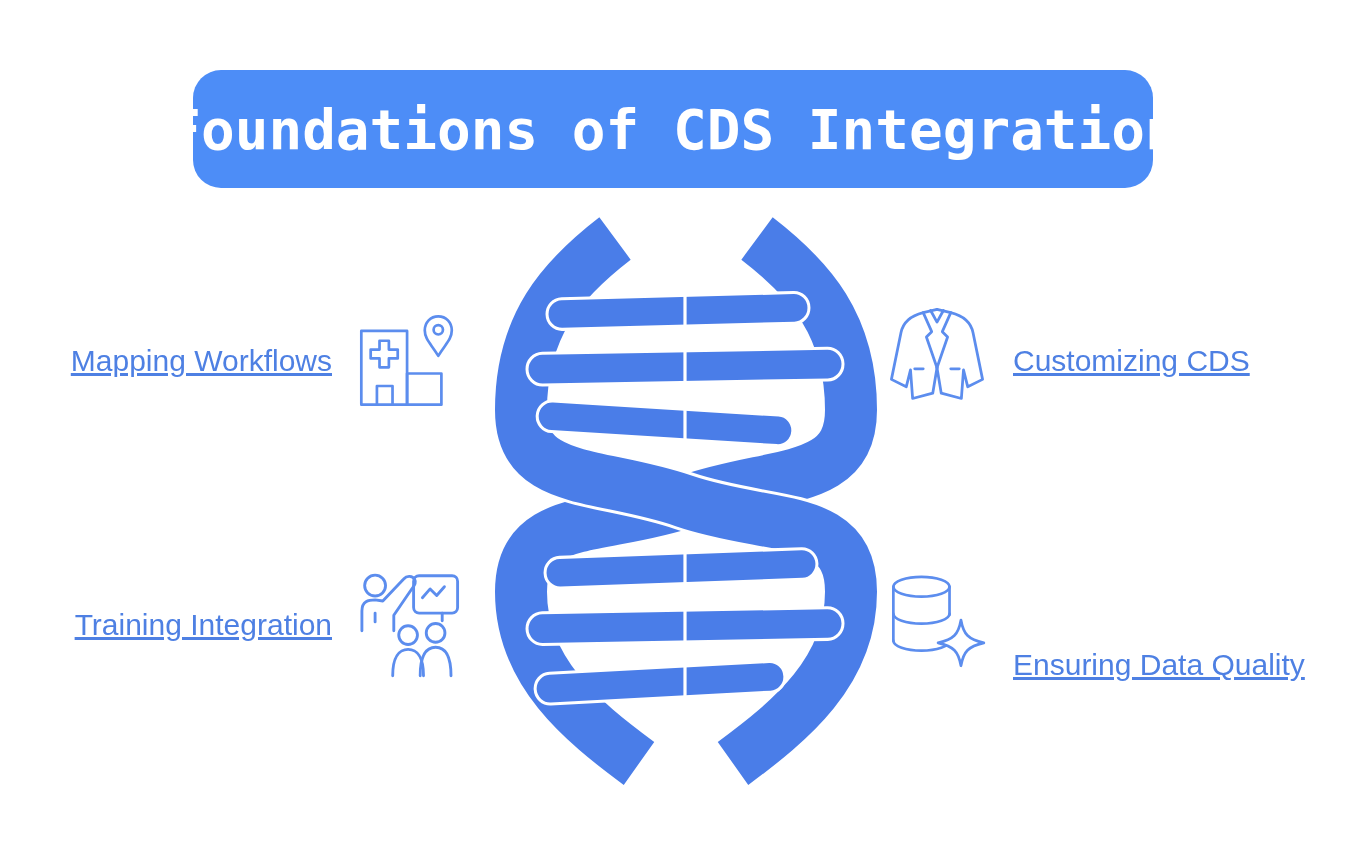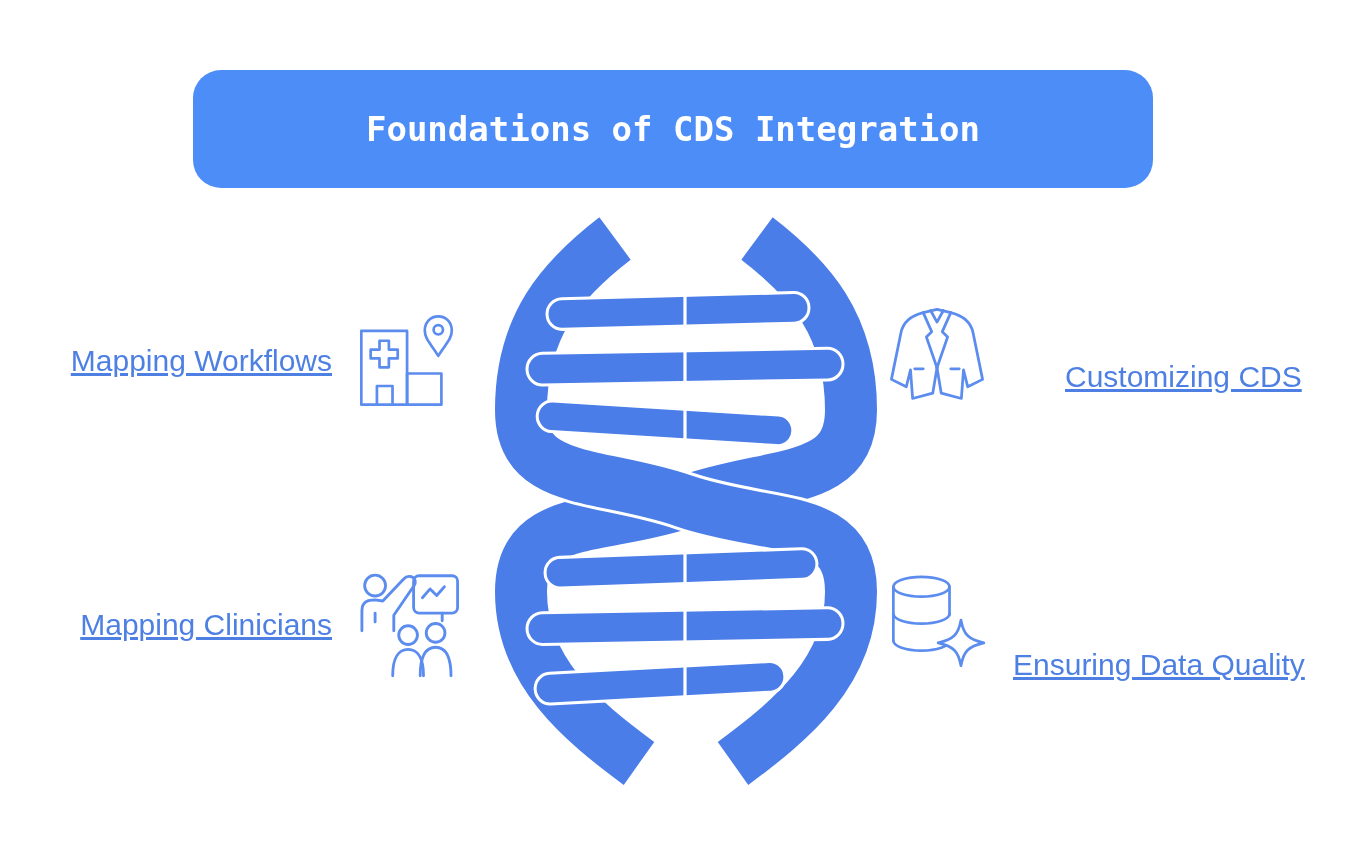--- a/index.html
+++ b/index.html
@@ -15,21 +15,21 @@
     position: absolute;
     left: 193px; top: 70px;
     width: 960px; height: 118px;
     background: var(--header-bg, #4D8DF7);
     border-radius: 28px;
     display: flex; align-items: center; justify-content: center;
   }
   .title-banner .title-text {
     font-family: "DejaVu Sans Mono", monospace;
     font-weight: bold;
-    font-size: 34px;
+    font-size: 56px;
     letter-spacing: 0px;
     color: var(--header-text, #fff);
     white-space: nowrap;
   }
   .helix-wrap {
     position: absolute;
     left: 505px; top: 218px;
     width: 360px; height: 572px;
   }
   .helix-wrap svg { overflow: visible; display: block; }
@@ -117,23 +117,23 @@
     <svg width="106" height="110" viewBox="0 0 100 100">
       <path class="icon-stroke" d="M 50 7 L 37 10 C 25 13 18 19 16 29 L 7 73 L 21 80 L 25 64 L 27 91 L 46 86 L 50 62"></path>
       <path class="icon-stroke" d="M 50 7 L 63 10 C 75 13 82 19 84 29 L 93 73 L 79 80 L 75 64 L 73 91 L 54 86 L 50 62"></path>
       <path class="icon-stroke" d="M 37 10 L 45 28 L 40 33 L 50 62"></path>
       <path class="icon-stroke" d="M 63 10 L 55 28 L 60 33 L 50 62"></path>
       <path class="icon-stroke" d="M 44 8 L 50 19 L 56 8"></path>
       <path class="icon-stroke" d="M 29 63 L 37 63"></path>
       <path class="icon-stroke" d="M 63 63 L 71 63"></path>
     </svg>
   </div>
-  <div class="item-label align-left" style="left:1065px; top:339px; width:300px;margin-top:16px;">Customizing CDS</div>
+  <div class="item-label align-left" style="left:1013px; top:339px; width:300px;">Customizing CDS</div>
 
-  <div class="item-label align-right" style="left:40px; top:603px; width:292px;">Mapping Clinicians</div>
+  <div class="item-label align-right" style="left:40px; top:603px; width:292px;">Training Integration</div>
   <div class="item-icon" style="left:352px; top:568px;">
     <svg width="110" height="110" viewBox="0 0 100 100">
       <circle class="icon-stroke" cx="21" cy="16" r="9.5"></circle>
       <path class="icon-stroke" d="M 9 57 L 9 39 C 9 30 15 29 21 29 L 28 30 L 47 10 C 50 6.5 55 7 57 10.5 C 59 14 56 17 54 19.5 L 38 43 L 38 57"></path>
       <path class="icon-stroke" d="M 21 41 L 21 49"></path>
       <rect class="icon-stroke" x="56" y="7" width="40" height="34" rx="5"></rect>
       <path class="icon-stroke" d="M 82 41 L 82 48"></path>
       <path class="icon-stroke" d="M 64 27 L 71 19 L 77 25 L 84 17"></path>
       <circle class="icon-stroke" cx="51" cy="61" r="8.5"></circle>
       <circle class="icon-stroke" cx="76" cy="59" r="8.5"></circle>

